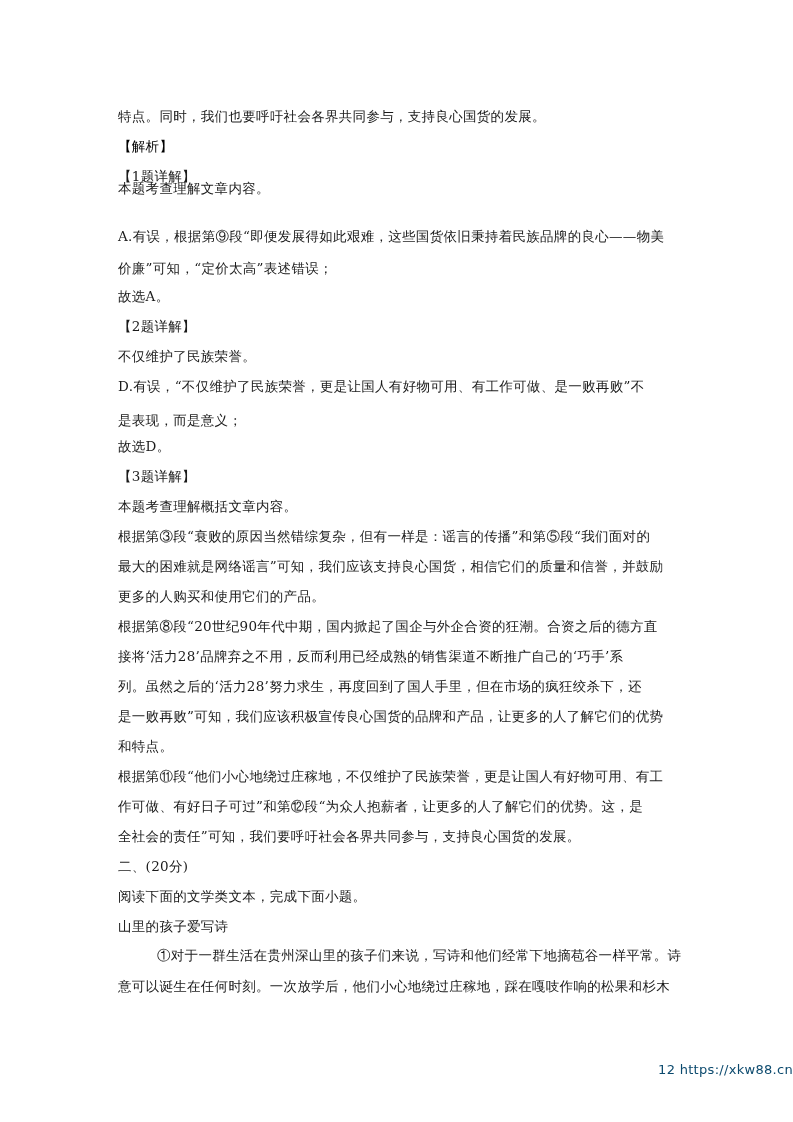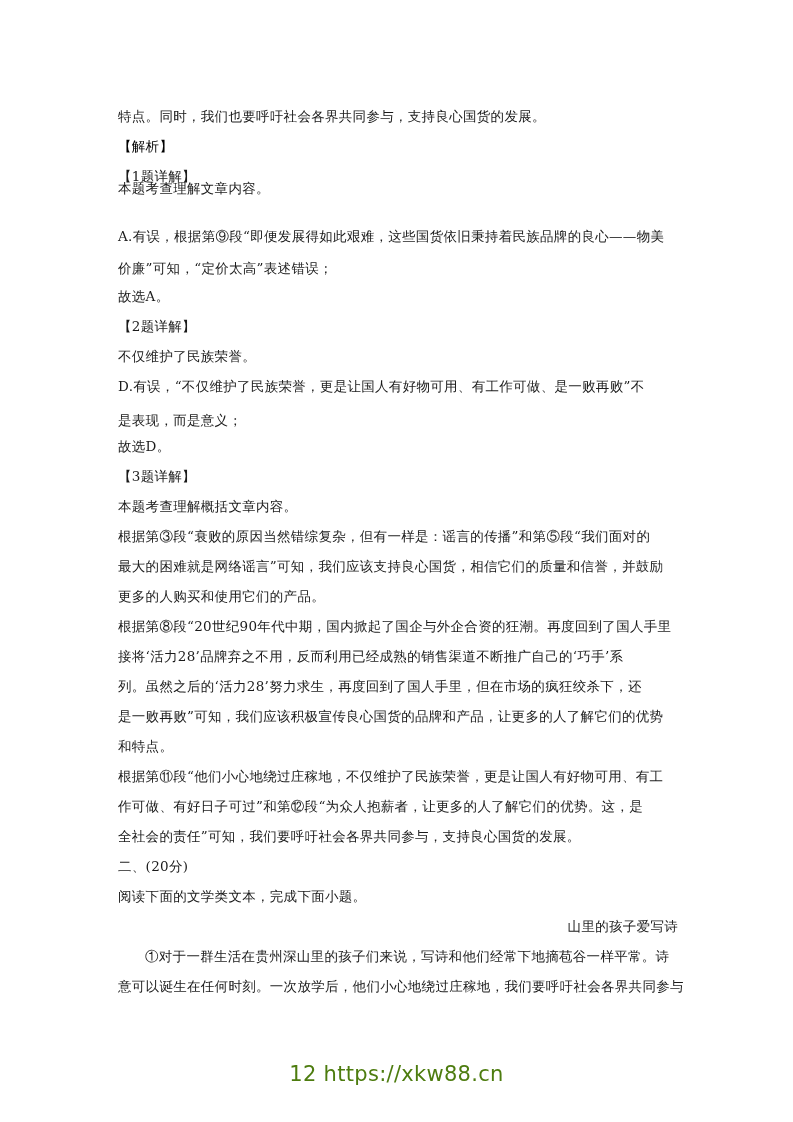--- a/index.html
+++ b/index.html
@@ -28,34 +28,35 @@
     left: 0;
     white-space: nowrap;
     line-height: 20px;
   }
   .blue {
     color: #000000;
   }
   .center {
     left: 0;
     width: 560px;
-    text-align: right;
+    text-align: left;
   }
   .indent {
-    left: 27px;
+    left: 39px;
+    font-family: Liberation Serif, serif;
   }
   .footer {
     position: absolute;
     left: 0;
     width: 793px;
     top: 1062px;
-    text-align: center;
+    text-align: right;
     font-family: "DejaVu Sans", "Liberation Sans", sans-serif;
-    font-size: 21px;
-    color: #4d7c0f;
+    font-size: 13px;
+    color: #0c4a6e;
     letter-spacing: 0.3px;
   }
 </style>
 </head>
 <body>
 
 <div class="page">
   <div class="line" style="top:6px">特点。同时，我们也要呼吁社会各界共同参与，支持良心国货的发展。</div>
   <div class="line blue" style="top:36px">【解析】</div>
   <div class="line" style="top:66px">【1题详解】</div>
@@ -66,28 +67,28 @@
   <div class="line" style="top:216px">【2题详解】</div>
   <div class="line" style="top:246px">不仅维护了民族荣誉。</div>
   <div class="line" style="top:276px">D.有误，“不仅维护了民族荣誉，更是让国人有好物可用、有工作可做、是一败再败”不</div>
   <div class="line" style="top:310px">是表现，而是意义；</div>
   <div class="line" style="top:336px">故选D。</div>
   <div class="line" style="top:366px">【3题详解】</div>
   <div class="line" style="top:396px">本题考查理解概括文章内容。</div>
   <div class="line" style="top:426px">根据第③段“衰败的原因当然错综复杂，但有一样是：谣言的传播”和第⑤段“我们面对的</div>
   <div class="line" style="top:456px">最大的困难就是网络谣言”可知，我们应该支持良心国货，相信它们的质量和信誉，并鼓励</div>
   <div class="line" style="top:486px">更多的人购买和使用它们的产品。</div>
-  <div class="line" style="top:516px">根据第⑧段“20世纪90年代中期，国内掀起了国企与外企合资的狂潮。再度回到了国人手里</div>
+  <div class="line" style="top:516px">根据第⑧段“20世纪90年代中期，国内掀起了国企与外企合资的狂潮。合资之后的德方直</div>
   <div class="line" style="top:546px">接将‘活力28’品牌弃之不用，反而利用已经成熟的销售渠道不断推广自己的‘巧手’系</div>
   <div class="line" style="top:576px">列。虽然之后的‘活力28’努力求生，再度回到了国人手里，但在市场的疯狂绞杀下，还</div>
   <div class="line" style="top:606px">是一败再败”可知，我们应该积极宣传良心国货的品牌和产品，让更多的人了解它们的优势</div>
   <div class="line" style="top:636px">和特点。</div>
   <div class="line" style="top:666px">根据第⑪段“他们小心地绕过庄稼地，不仅维护了民族荣誉，更是让国人有好物可用、有工</div>
   <div class="line" style="top:696px">作可做、有好日子可过”和第⑫段“为众人抱薪者，让更多的人了解它们的优势。这，是</div>
   <div class="line" style="top:726px">全社会的责任”可知，我们要呼吁社会各界共同参与，支持良心国货的发展。</div>
   <div class="line" style="top:756px">二、(20分)</div>
   <div class="line" style="top:786px">阅读下面的文学类文本，完成下面小题。</div>
   <div class="line center" style="top:816px">山里的孩子爱写诗</div>
   <div class="line indent" style="top:846px">①对于一群生活在贵州深山里的孩子们来说，写诗和他们经常下地摘苞谷一样平常。诗</div>
-  <div class="line" style="top:876px">意可以诞生在任何时刻。一次放学后，他们小心地绕过庄稼地，我们要呼吁社会各界共同参与</div>
+  <div class="line" style="top:876px">意可以诞生在任何时刻。一次放学后，他们小心地绕过庄稼地，踩在嘎吱作响的松果和杉木</div>
 </div>
 
 <div class="footer">12 https://xkw88.cn</div>
 
 </body></html>

